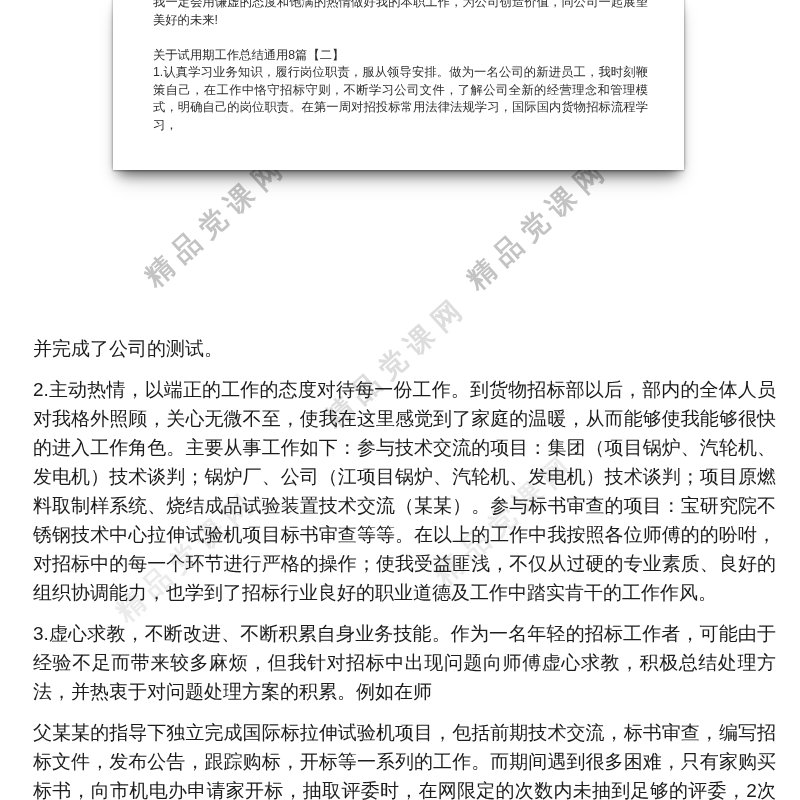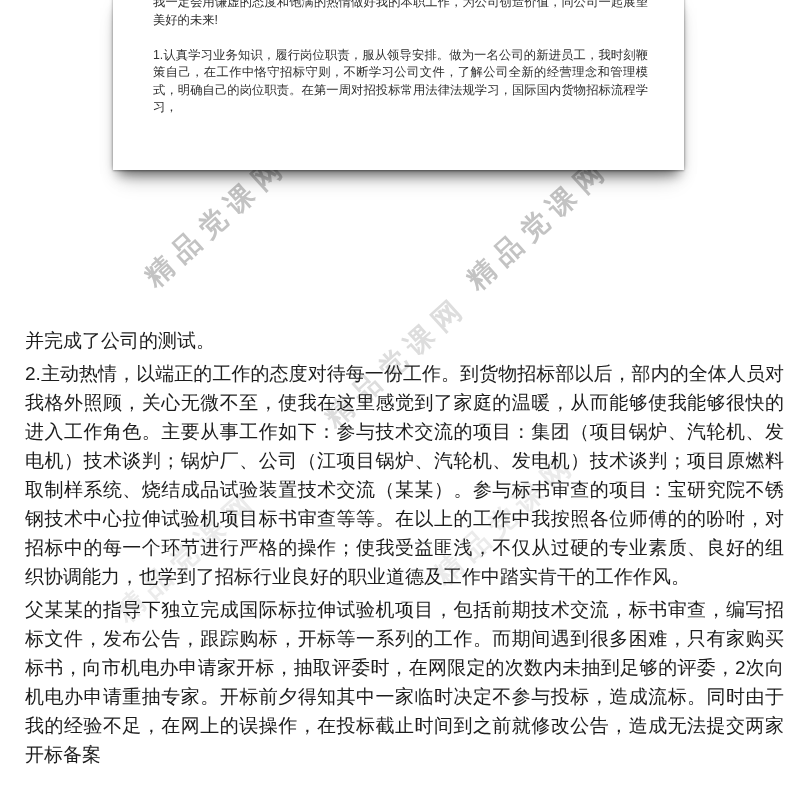--- a/index.html
+++ b/index.html
@@ -73,40 +73,42 @@
     position: absolute;
     left: 21px;
     top: 322px;
     width: 767px;
     z-index: 4;
     font-size: 19px;
     line-height: 29px;
     color: var(--body-text, #1c1c1c);
     text-align: justify;
   }
-  .body-text p { margin: 4px; }
+  .body-text p { margin: 12px; }
 </style>
 </head>
 <body>
 
 <div class="page">
 
   <span class="wm wm1 wm-strong">精品党课网</span>
   <span class="wm wm2 wm-strong">精品党课网</span>
   <span class="wm wm3 wm-light">精品党课网</span>
   <span class="wm wm4 wm-faint">精品党课网</span>
   <span class="wm wm5 wm-faint">精品党课网</span>
 
   <div class="preview-box">
     <div class="preview-text">
         <p>我一定会用谦虚的态度和饱满的热情做好我的本职工作，为公司创造价值，同公司一起展望美好的未来!</p>
         <p class="blank">&nbsp;</p>
+        <p>关于试用期工作总结通用8篇【二】</p>
         <p>1.认真学习业务知识，履行岗位职责，服从领导安排。做为一名公司的新进员工，我时刻鞭策自己，在工作中恪守招标守则，不断学习公司文件，了解公司全新的经营理念和管理模式，明确自己的岗位职责。在第一周对招投标常用法律法规学习，国际国内货物招标流程学习，</p>
       </div>
   </div>
 
   <div class="body-text">
       <p>并完成了公司的测试。</p>
       <p>2.主动热情，以端正的工作的态度对待每一份工作。到货物招标部以后，部内的全体人员对我格外照顾，关心无微不至，使我在这里感觉到了家庭的温暖，从而能够使我能够很快的进入工作角色。主要从事工作如下：参与技术交流的项目：集团（项目锅炉、汽轮机、发电机）技术谈判；锅炉厂、公司（江项目锅炉、汽轮机、发电机）技术谈判；项目原燃料取制样系统、烧结成品试验装置技术交流（某某）。参与标书审查的项目：宝研究院不锈钢技术中心拉伸试验机项目标书审查等等。在以上的工作中我按照各位师傅的的吩咐，对招标中的每一个环节进行严格的操作；使我受益匪浅，不仅从过硬的专业素质、良好的组织协调能力，也学到了招标行业良好的职业道德及工作中踏实肯干的工作作风。</p>
+      <p>3.虚心求教，不断改进、不断积累自身业务技能。作为一名年轻的招标工作者，可能由于经验不足而带来较多麻烦，但我针对招标中出现问题向师傅虚心求教，积极总结处理方法，并热衷于对问题处理方案的积累。例如在师</p>
       <p>父某某的指导下独立完成国际标拉伸试验机项目，包括前期技术交流，标书审查，编写招标文件，发布公告，跟踪购标，开标等一系列的工作。而期间遇到很多困难，只有家购买标书，向市机电办申请家开标，抽取评委时，在网限定的次数内未抽到足够的评委，2次向机电办申请重抽专家。开标前夕得知其中一家临时决定不参与投标，造成流标。同时由于我的经验不足，在网上的误操作，在投标截止时间到之前就修改公告，造成无法提交两家开标备案</p>
     </div>
 
 </div>
 
 </body></html>

